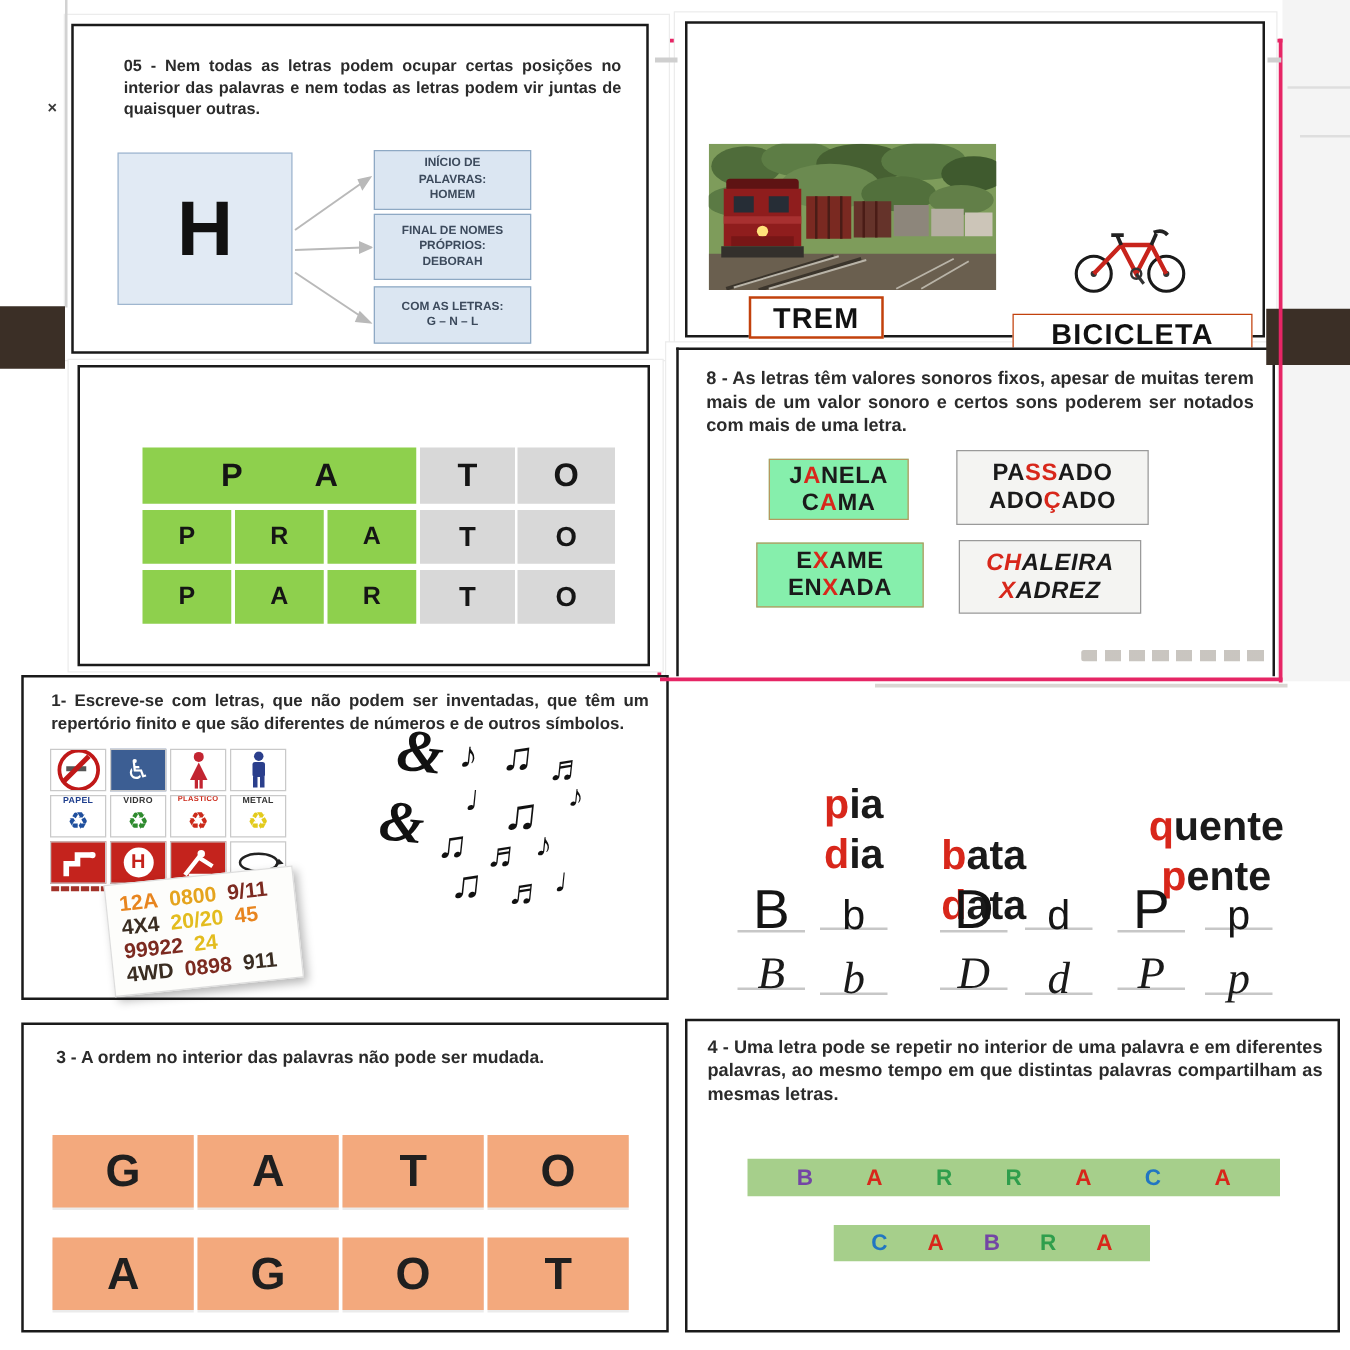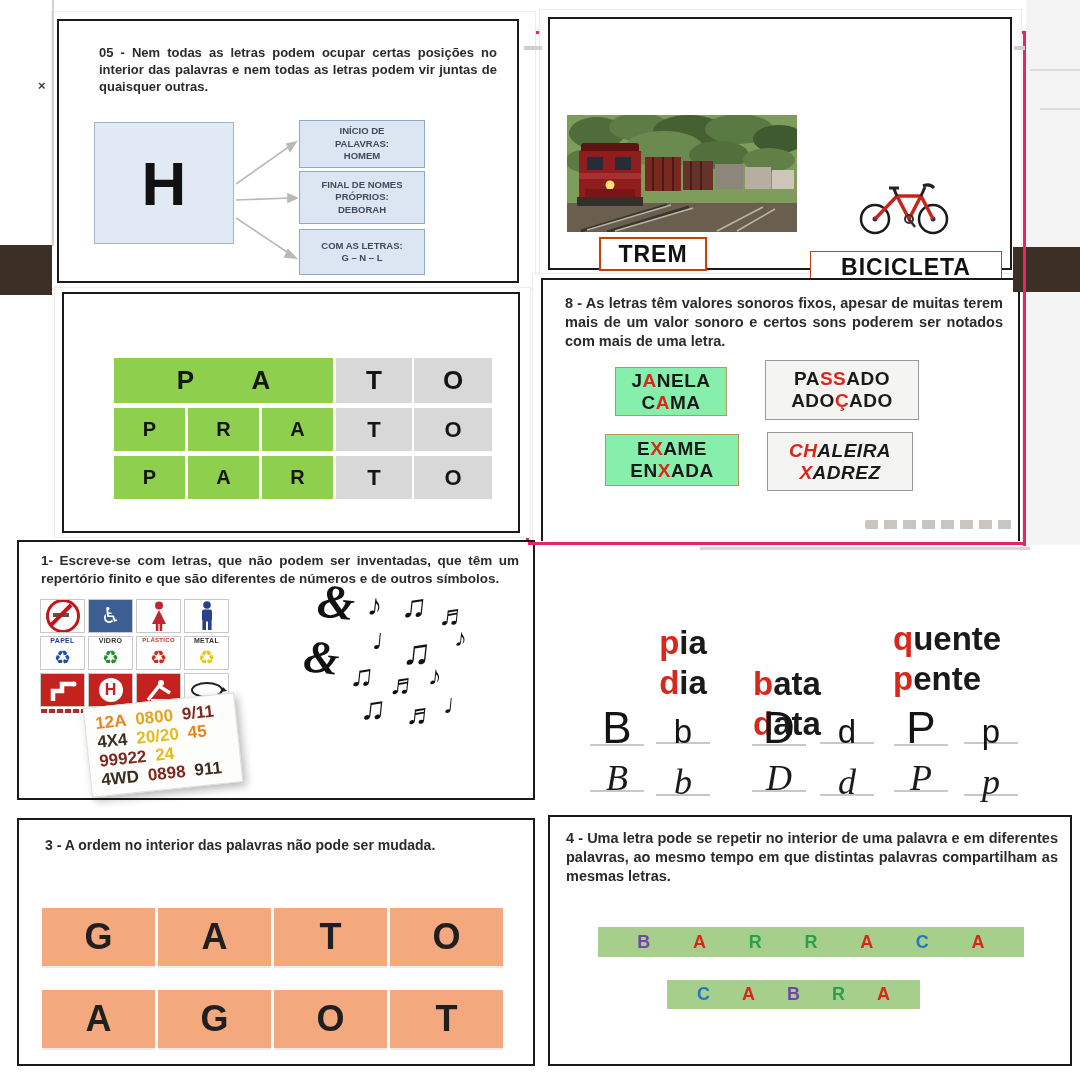--- a/index.html
+++ b/index.html
@@ -337,21 +337,21 @@
 
   <div class="abs panel noborder" style="left:548px;top:545px;width:524px;height:260px;background:transparent;">
     <div class="abs" style="left:70px;top:78px;width:130px;text-align:center;">
       <div class="pairword"><span style="color: rgb(216, 39, 27);">p</span><span style="color: rgb(26, 26, 26);">ia</span></div>
       <div class="pairword"><span style="color: rgb(216, 39, 27);">d</span><span style="color: rgb(26, 26, 26);">ia</span></div>
     </div>
     <div class="abs" style="left:205px;top:78px;width:145px;margin-top:41px;">
       <div class="pairword"><span style="color: rgb(216, 39, 27);">b</span><span style="color: rgb(26, 26, 26);">ata</span></div>
       <div class="pairword"><span style="color: rgb(216, 39, 27);">d</span><span style="color: rgb(26, 26, 26);">ata</span></div>
     </div>
-    <div class="abs" style="left:345px;top:74px;width:160px;">
+    <div class="abs" style="left:345px;top:96px;width:160px;text-align:center;">
       <div class="pairword"><span style="color: rgb(216, 39, 27);">q</span><span style="color: rgb(26, 26, 26);">uente</span></div>
       <div class="pairword"><span style="color: rgb(216, 39, 27);">p</span><span style="color: rgb(26, 26, 26);">ente</span></div>
     </div>
 
     <div class="lettercell printcap" style="left:38px;top:158px;">B</div>
     <div class="lettercell printlow" style="left:104px;top:168px;">b</div>
     <div class="lettercell printcap" style="left:200px;top:158px;">D</div>
     <div class="lettercell printlow" style="left:268px;top:168px;">d</div>
     <div class="lettercell printcap" style="left:342px;top:158px;">P</div>
     <div class="lettercell printlow" style="left:412px;top:168px;">p</div>

